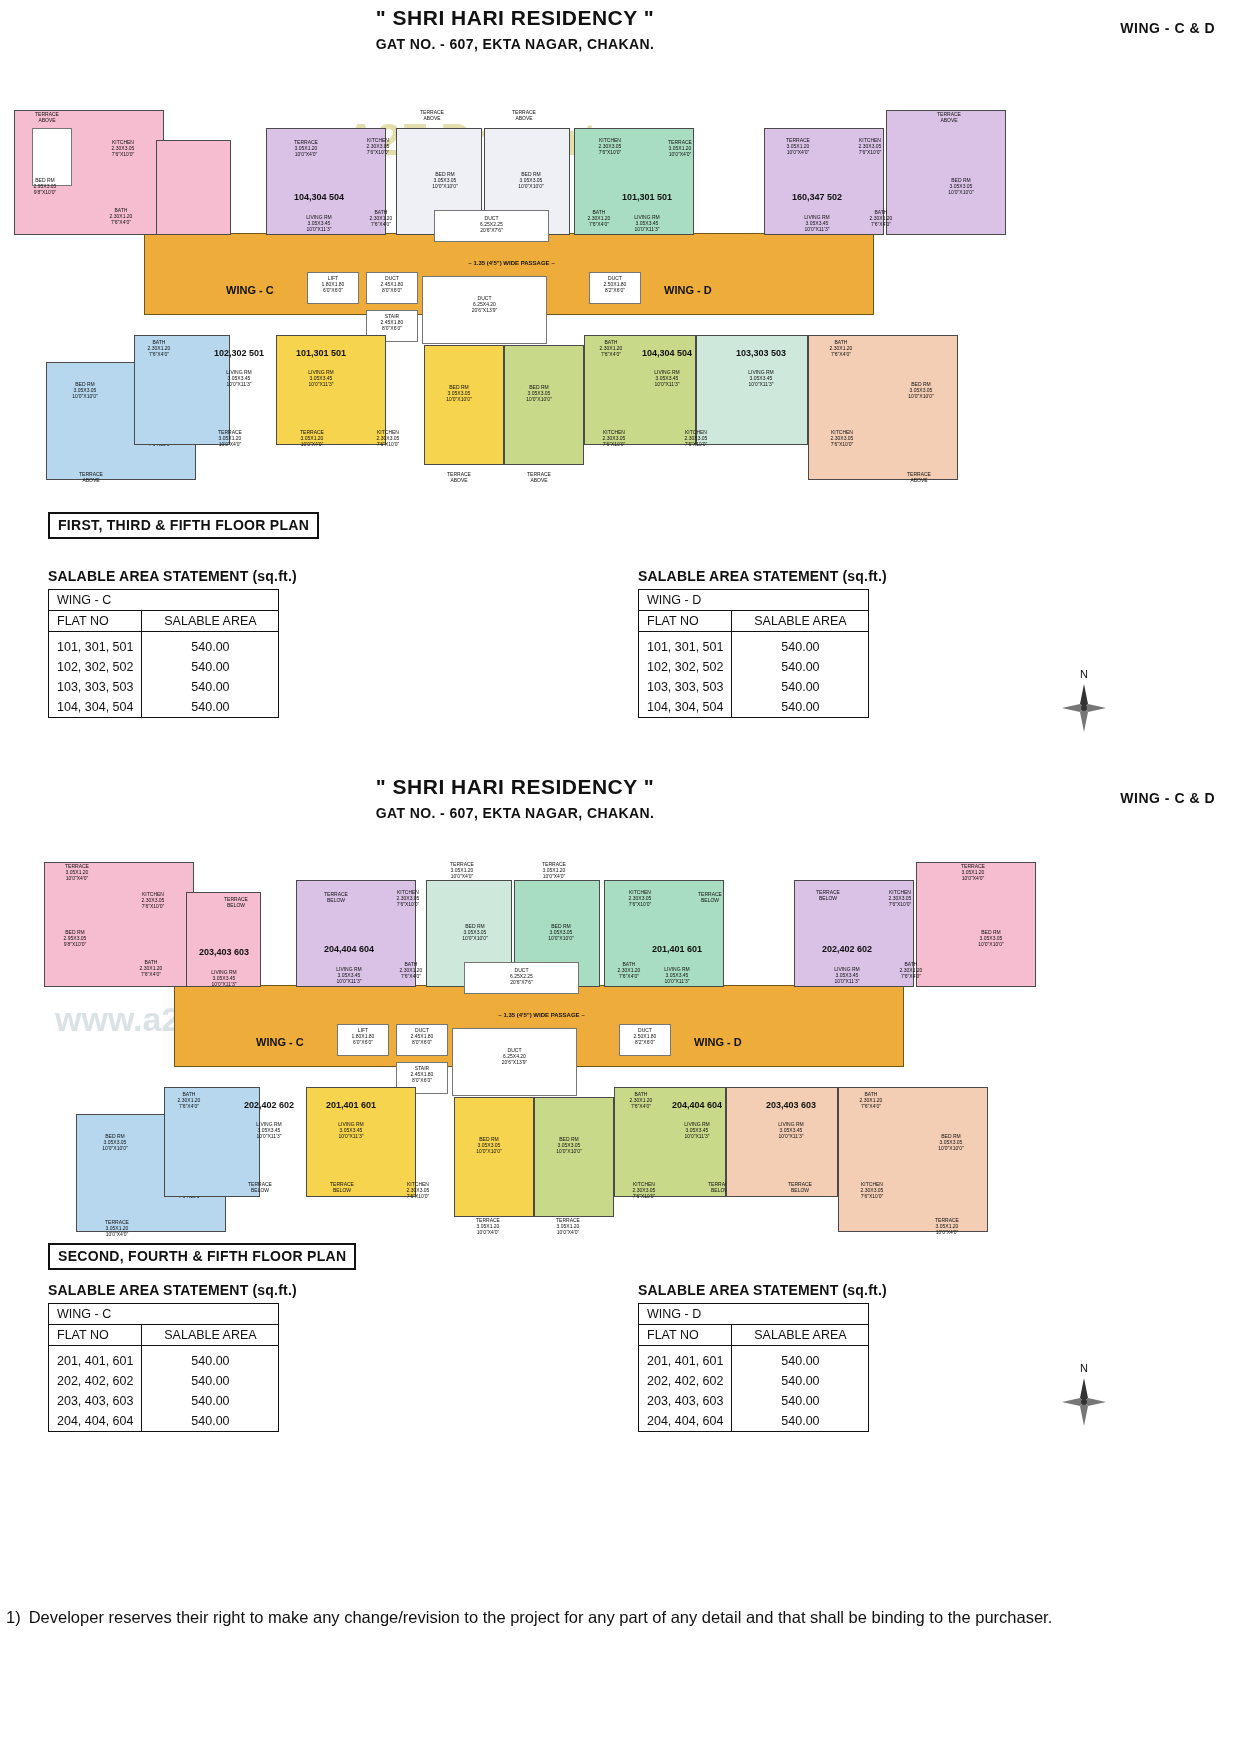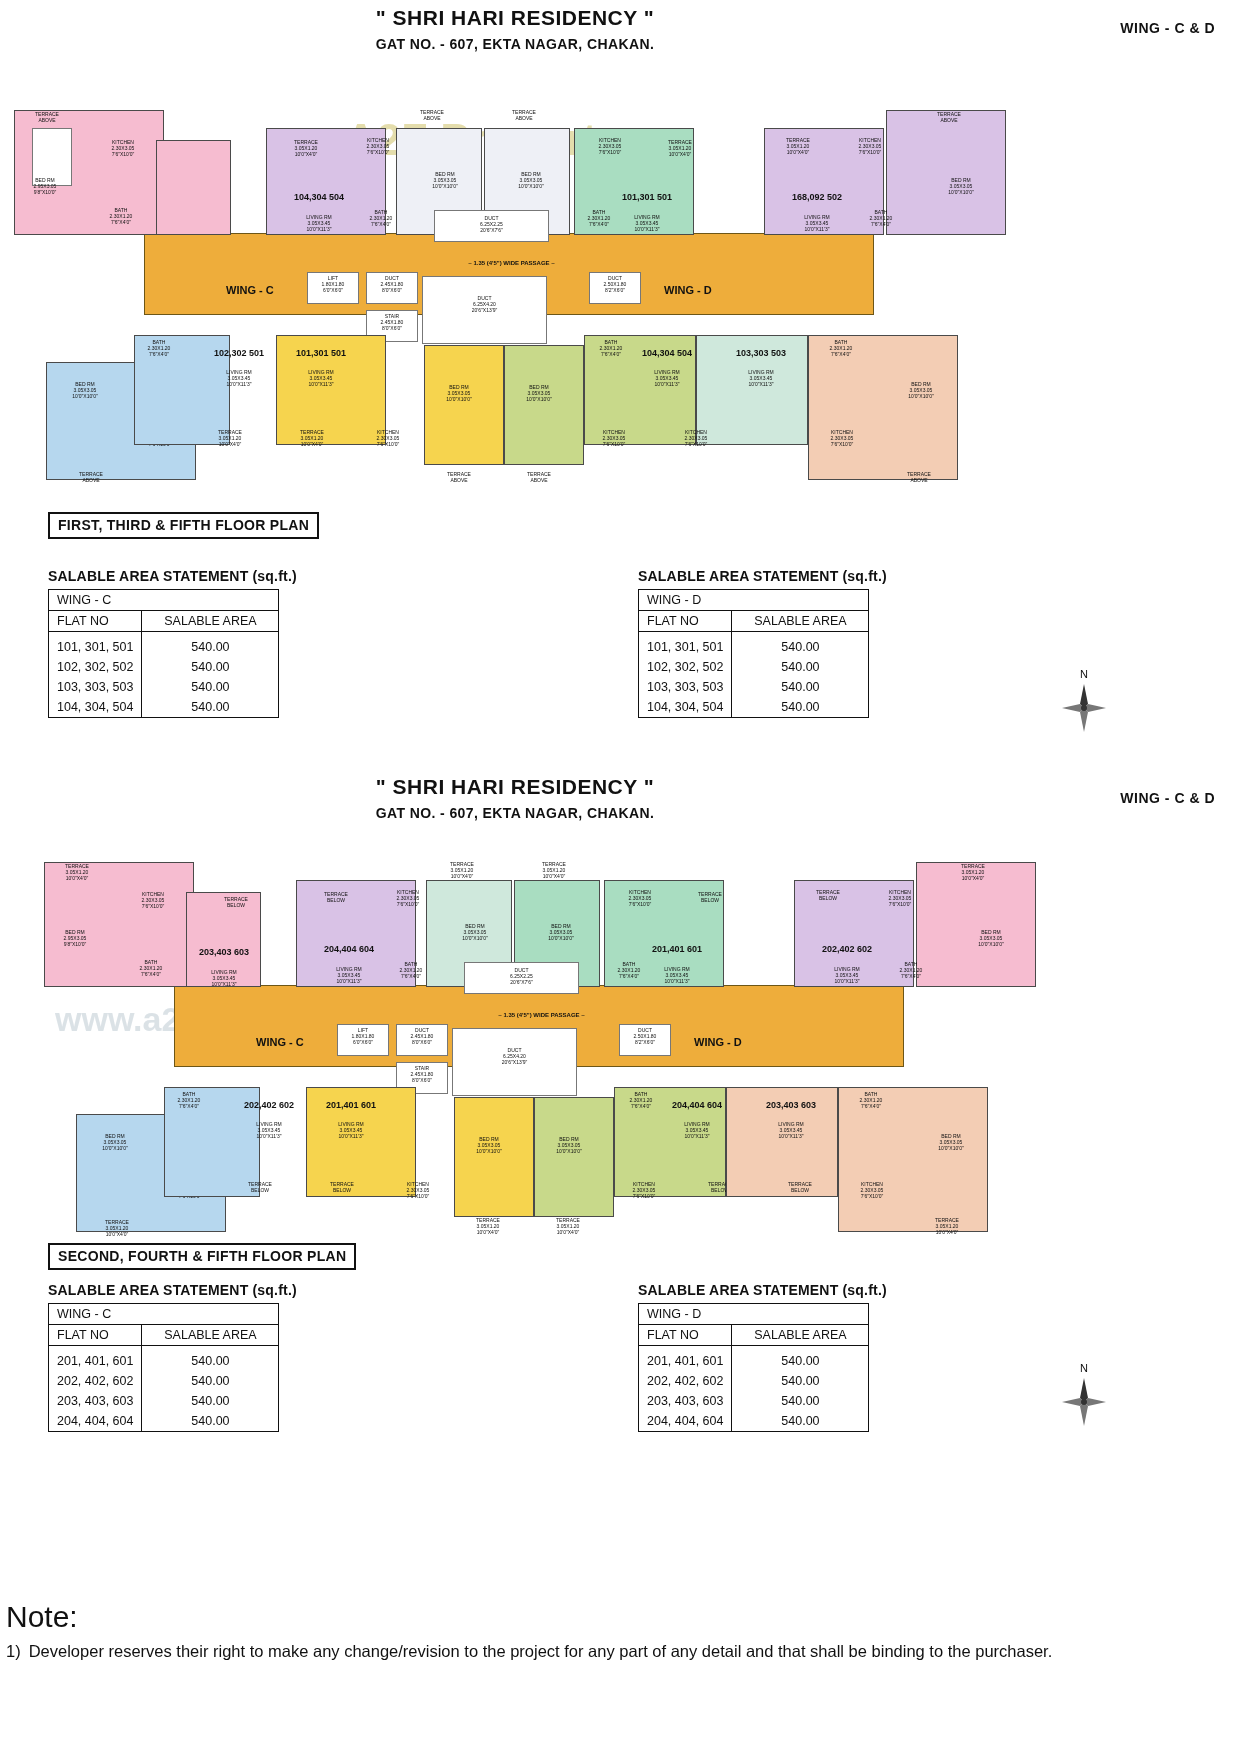--- a/index.html
+++ b/index.html
@@ -165,21 +165,21 @@
 2.30X1.20
 7'6"X4'0"</div>
 
     <div class="unit" style="left:760px;top:28px;width:120px;height:107px;background:#d9c2e6;"></div>
     <div class="txt" style="left:768px;top:38px;width:52px;">TERRACE
 3.05X1.20
 10'0"X4'0"</div>
     <div class="txt" style="left:840px;top:38px;width:52px;">KITCHEN
 2.30X3.05
 7'6"X10'0"</div>
-    <div class="flatno" style="left:778px;top:92px;width:70px;">168,092
+    <div class="flatno" style="left:778px;top:92px;width:70px;">160,347
 502</div>
     <div class="txt" style="left:778px;top:115px;width:70px;">LIVING RM
 3.05X3.45
 10'0"X11'3"</div>
     <div class="unit" style="left:882px;top:10px;width:120px;height:125px;background:#d9c2e6;"></div>
     <div class="txt" style="left:920px;top:12px;width:50px;">TERRACE
 ABOVE</div>
     <div class="txt" style="left:930px;top:78px;width:54px;">BED RM
 3.05X3.05
 10'0"X10'0"</div>
@@ -665,20 +665,19 @@
     <svg width="46" height="52" viewBox="0 0 46 52">
       <polygon points="23,2 27,22 23,26 19,22" fill="#333"></polygon>
       <polygon points="23,50 27,30 23,26 19,30" fill="#777"></polygon>
       <polygon points="1,26 19,22 23,26 19,30" fill="#777"></polygon>
       <polygon points="45,26 27,22 23,26 27,30" fill="#777"></polygon>
       <circle cx="23" cy="26" r="3" fill="#333"></circle>
     </svg>
   </div>
 
   <div style="position:absolute;left:6px;top:1600px;width:1230px;">
-    <div class="note-h">Note:</div>
     <div class="note-row" style="margin-top:6px;">
       <div class="note-b">1)</div>
       <div class="note-b" style="max-width:1180px;">Developer reserves their right to make any change/revision to the project for any part of any detail and that shall be binding to the purchaser.</div>
     </div>
   </div>
 
 </div>
 
 </body></html>

